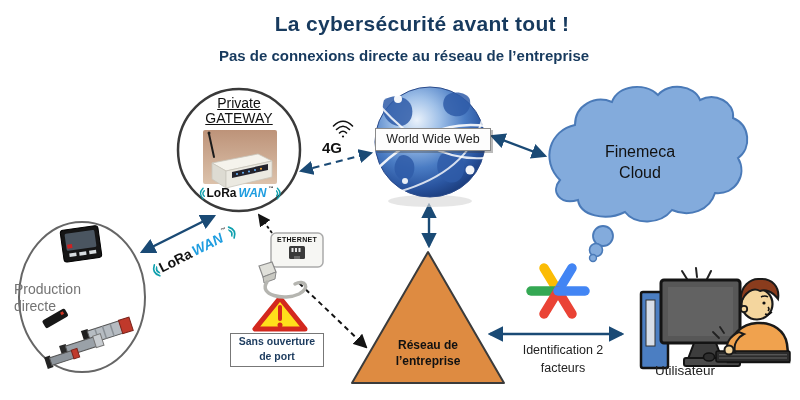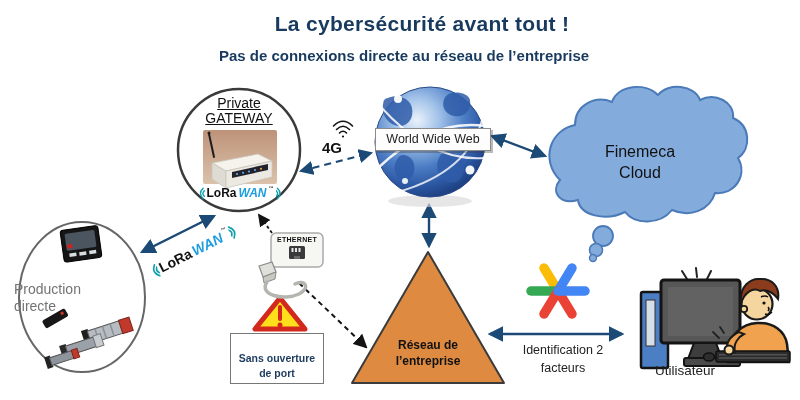--- a/index.html
+++ b/index.html
@@ -17,21 +17,21 @@
   .www-box{left:375px;top:128px;width:114px;height:21px;background:#fdfdfd;border:1px solid #8a8a8a;
            box-shadow:2px 2px 0 rgba(60,60,60,.35);text-align:center;font-size:12.5px;color:#222;
            line-height:21px;}
   .cloud-label{left:578px;top:141px;width:124px;text-align:center;font-size:16px;color:#111;line-height:21px;}
   .prod-label{left:14px;top:281px;width:132px;font-size:14px;color:#737373;line-height:17px;}
   .g4-label{left:322px;top:139px;width:32px;text-align:left;font-size:15px;font-weight:bold;color:#111;}
   .eth-label{left:271px;top:236px;width:52px;text-align:center;font-size:7px;font-weight:bold;
              color:#111;letter-spacing:.3px;}
   .noport-box{left:230px;top:333px;width:92px;height:32px;background:#fff;border:1.5px solid #777;
               text-align:center;font-size:10.5px;font-weight:bold;color:#1c3b5e;line-height:15px;
-              padding-top:17px;}
+              padding-top:0;}
   .net-label{left:378px;top:338px;width:100px;text-align:center;font-size:12px;font-weight:bold;
              color:#111;line-height:15.5px;}
   .idf-label{left:500px;top:342px;width:126px;text-align:center;font-size:12.5px;color:#222;line-height:17.5px;}
   .user-label{left:655px;top:363px;width:120px;text-align:left;font-size:13.5px;color:#222;}
 
   .lorawan{display:flex;align-items:center;justify-content:center;gap:2px;font-weight:bold;}
   .lorawan .blk{color:#111;}
   .lorawan .blu{color:#1e9de0;font-style:italic;}
   .lorawan .tm{font-size:5px;color:#111;vertical-align:top;line-height:5px;align-self:flex-start;}
   .lw-circle{left:196px;top:186px;width:88px;font-size:12px;}

